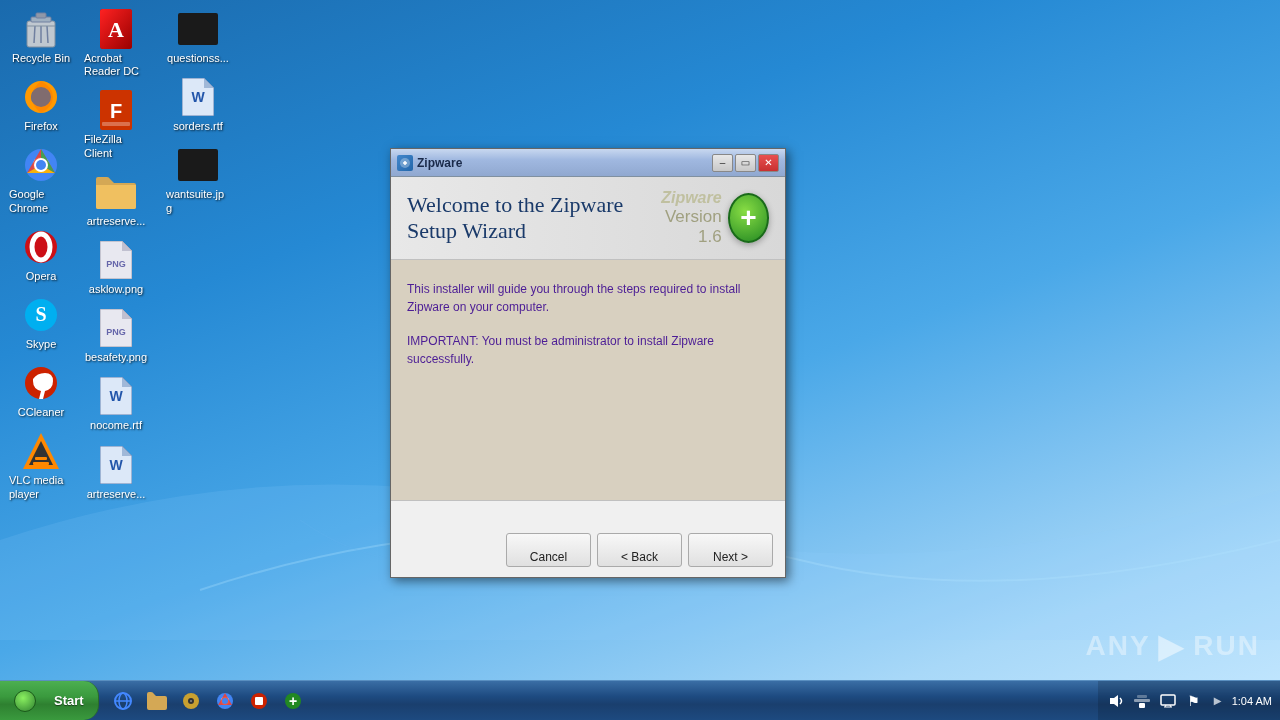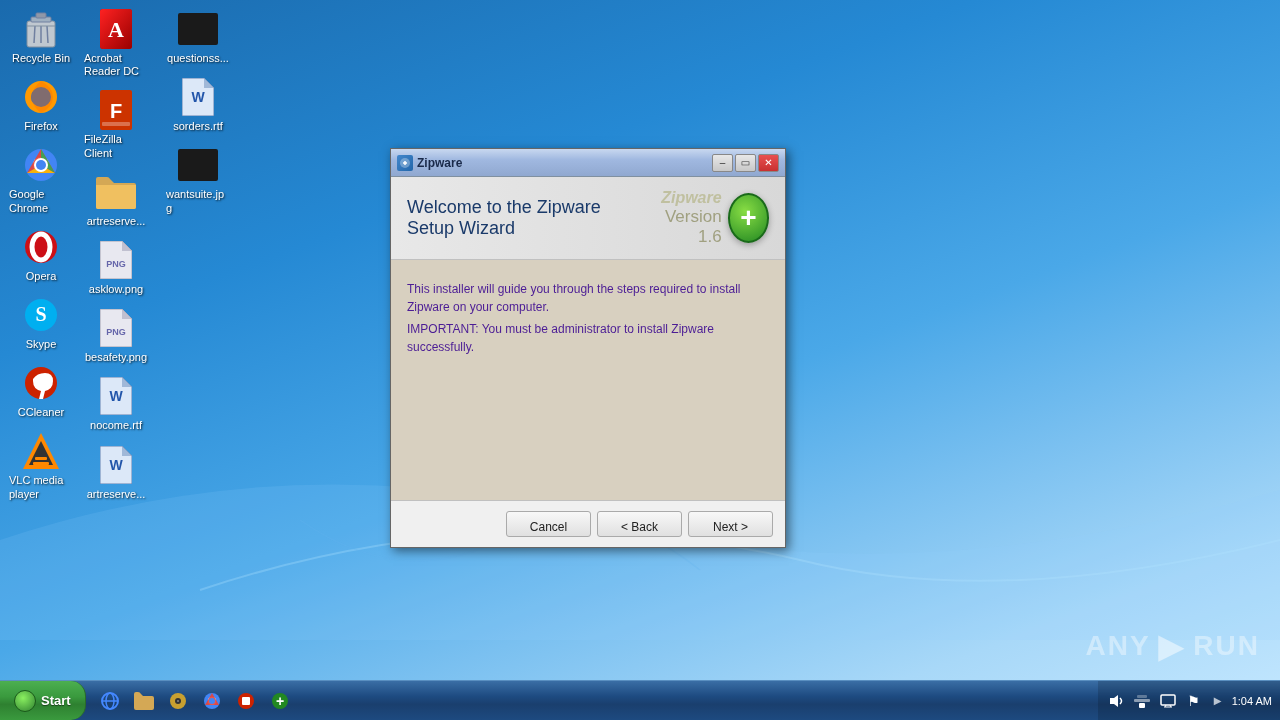--- a/index.html
+++ b/index.html
@@ -79,21 +79,21 @@
       z-index: 100;
     }
     .start-button {
       height: 100%;
       padding: 0 14px;
       background: linear-gradient(to bottom, #4caf50 0%, #3a9a3e 40%, #2e8030 60%, #3a9a3e 100%);
       border: none;
       border-right: 1px solid #2a6a2a;
       display: flex;
       align-items: center;
-      gap: 5px;
+      gap: 18px;
       cursor: pointer;
       color: white;
       font-weight: bold;
       font-size: 13px;
       text-shadow: 0 1px 1px rgba(0,0,0,0.5);
       border-radius: 0 15px 15px 0;
     }
     .start-orb {
       width: 22px;
       height: 22px;
@@ -211,23 +211,24 @@
     .dialog-header {
       background: linear-gradient(to right, #e8e8e8 0%, #d8d8d8 100%);
       padding: 12px 16px;
       display: flex;
       align-items: center;
       justify-content: space-between;
       border-bottom: 1px solid #c0c0c0;
       min-height: 80px;
     }
     .dialog-header-title {
-      font-size: 18px;
+      font-size: 22px;
       color: #1a3a6a;
       font-weight: normal;
+      font-family: Liberation Serif, serif;
     }
     .zipware-logo {
       display: flex;
       flex-direction: column;
       align-items: center;
     }
     .zipware-logo-text {
       color: #c0c0a0;
       font-size: 16px;
       font-weight: bold;
@@ -272,22 +273,23 @@
       border-top: 1px solid #c0c0c0;
     }
     .dialog-btn {
       min-width: 85px;
       height: 26px;
       background: linear-gradient(to bottom, #f8f8f8, #e0e0e0);
       border: 1px solid #aaa;
       border-radius: 3px;
       font-size: 12px;
       cursor: pointer;
-      padding: 8px 12px;
+      padding: 16px 12px;
       color: #222;
+      margin-top: 22px;
     }
   </style>
 </head>
 <body>
 
 <svg class="desktop-curve" viewBox="0 0 1280 300" preserveAspectRatio="none" xmlns="http://www.w3.org/2000/svg">
   <path d="M 0 200 Q 300 100 600 180 Q 900 260 1280 150 L 1280 300 L 0 300 Z" fill="rgba(150,210,255,0.15)"></path>
   <path d="M 200 250 Q 500 150 800 220 Q 1000 270 1280 200" stroke="rgba(180,230,255,0.3)" stroke-width="2" fill="none"></path>
   <path d="M 300 180 Q 400 250 500 200 Q 600 150 700 230" stroke="rgba(100,180,240,0.25)" stroke-width="1.5" fill="none"></path>
 </svg>
@@ -524,21 +526,21 @@
           <div class="zipware-logo-text">Zipware</div>
           <div class="zipware-logo-version">Version 1.6</div>
         </div>
         <div class="zipware-logo-icon">+</div>
       </div>
     </div>
   </div>
 
   <div class="dialog-content">
     <p>This installer will guide you through the steps required to install Zipware on your computer.</p>
-    <p style="margin-top:4px;">IMPORTANT: You must be administrator to install Zipware successfully.</p>
+    <p style="margin-top:16px;">IMPORTANT: You must be administrator to install Zipware successfully.</p>
   </div>
 
   <div class="dialog-footer">
     <button class="dialog-btn">Cancel</button>
     <button class="dialog-btn">&lt; Back</button>
     <button class="dialog-btn">Next &gt;</button>
   </div>
 </div>
 
 <div class="taskbar">

